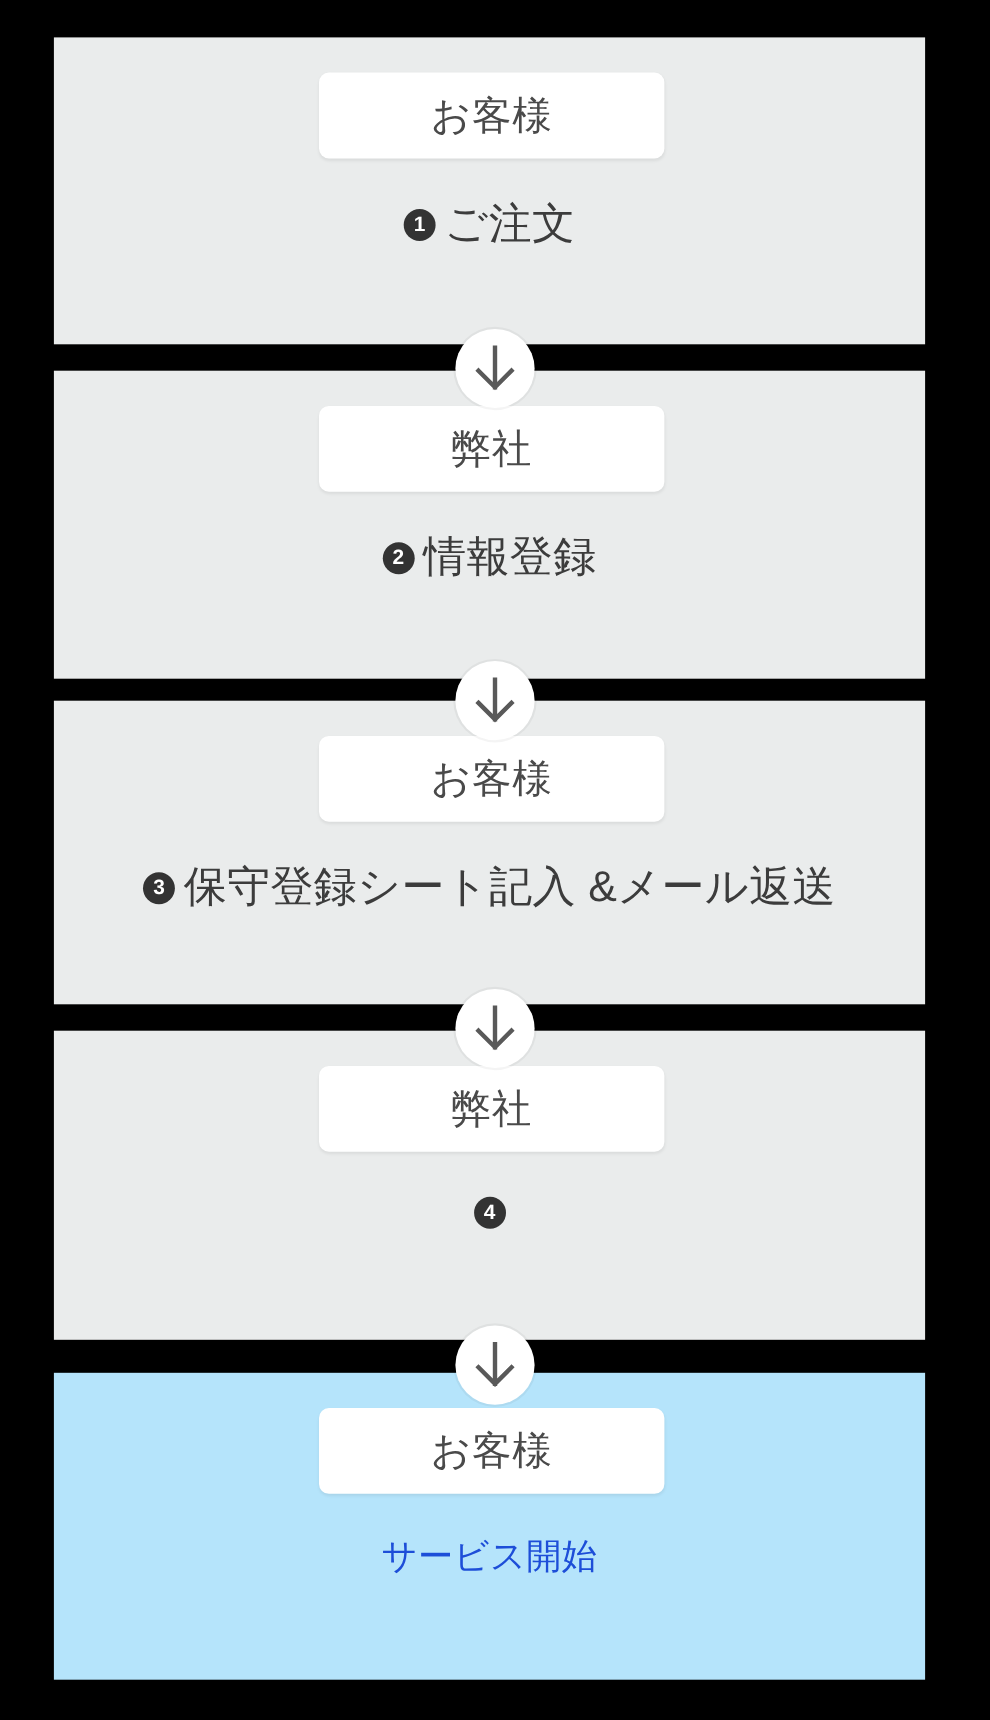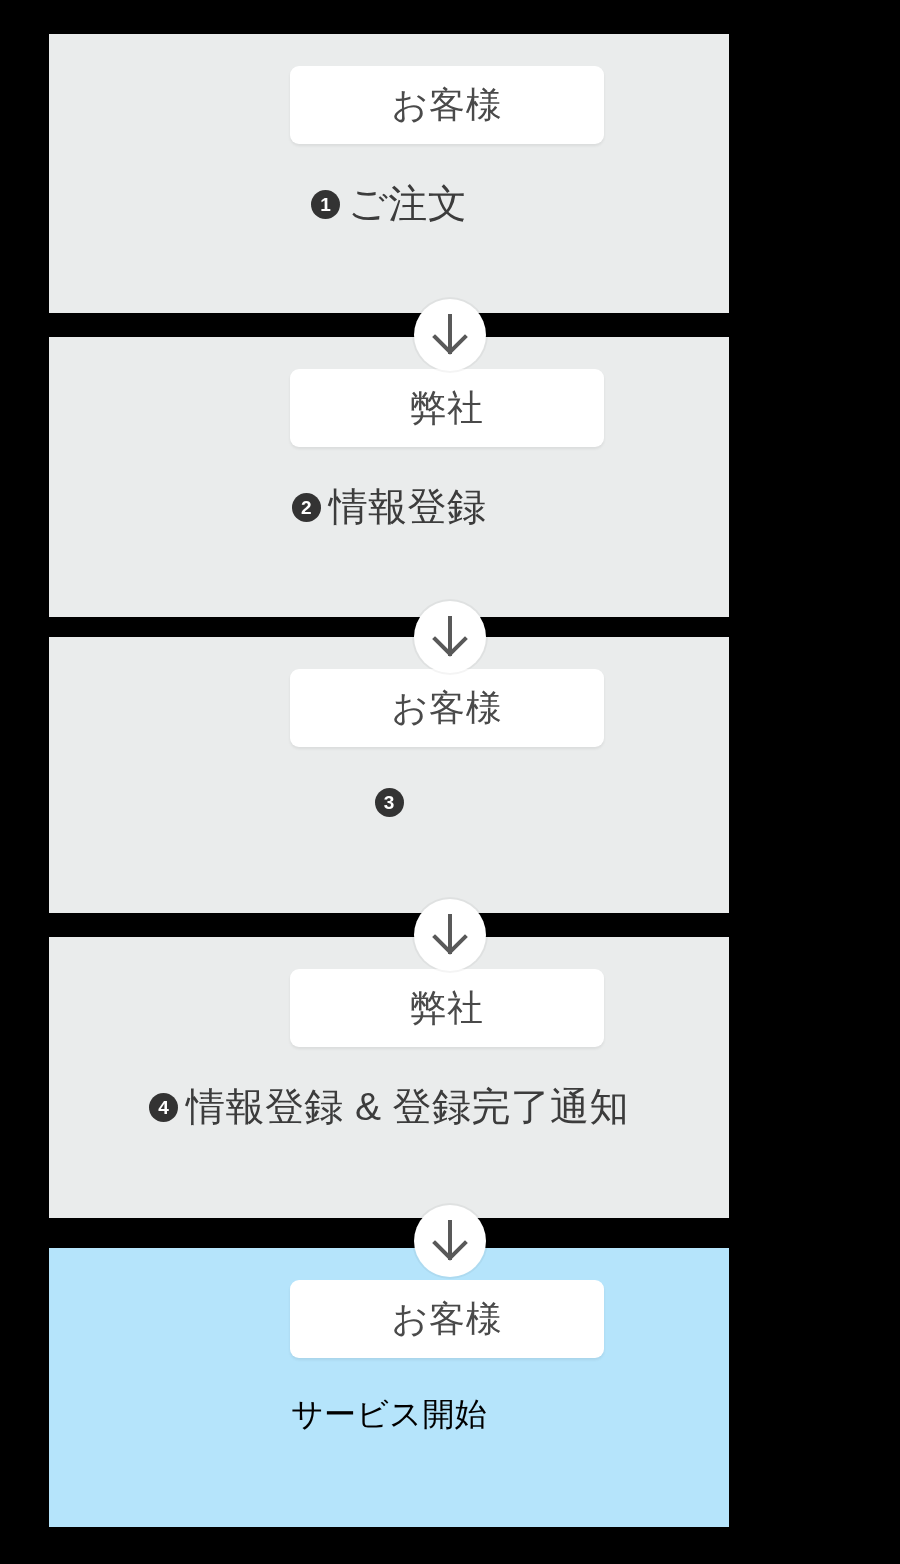--- a/index.html
+++ b/index.html
@@ -16,21 +16,21 @@
     width: 900px;
     height: 1564px;
     background: #000000;
     overflow: hidden;
   }
 
   
   .step-panel {
     position: absolute;
     left: 49px;
-    width: 680px;
+    width: 792px;
     box-sizing: border-box;
     background: #EAECEC;
   }
   .step-panel.is-final {
     background: #B5E4FB;
   }
 
   
   .actor-box {
     position: absolute;
@@ -83,21 +83,21 @@
     top: 1px;
   }
   .step-text {
     font-size: 39px;
     line-height: 1;
     color: #3C3C3C;
     letter-spacing: 0.01em;
   }
   .step-desc.is-plain .step-text {
     font-size: 32px;
-    color: #000000;
+    color: #1d4ed8;
   }
 
   
   .arrow-node {
     position: absolute;
     left: 414px;
     width: 72px;
     height: 72px;
     border-radius: 50%;
     background: #FFFFFF;
@@ -151,38 +151,38 @@
       </svg>
     </span>
   </div>
 
   <div class="step-panel" style="top:637px; height:276px;">
     <div class="actor-box">
       <span class="actor-label">お客様</span>
     </div>
     <div class="step-desc">
       <span class="step-badge">3</span>
+      <span class="step-text">保守登録シート記入 &amp;メール返送</span>
     </div>
   </div>
 
   <div class="arrow-node" style="top:899px;">
     <span>
       <svg width="48" height="48" viewBox="0 0 48 48" aria-hidden="true">
         <path d="M24 5 L24 41 M9 26 L24 41 L39 26" fill="none" stroke="#595959" stroke-width="4" stroke-linecap="square" stroke-linejoin="miter"></path>
       </svg>
     </span>
   </div>
 
   <div class="step-panel" style="top:937px; height:281px;">
     <div class="actor-box">
       <span class="actor-label">弊社</span>
     </div>
     <div class="step-desc">
       <span class="step-badge">4</span>
-      <span class="step-text">情報登録 &amp; 登録完了通知</span>
     </div>
   </div>
 
   <div class="arrow-node" style="top:1205px;">
     <span>
       <svg width="48" height="48" viewBox="0 0 48 48" aria-hidden="true">
         <path d="M24 5 L24 41 M9 26 L24 41 L39 26" fill="none" stroke="#595959" stroke-width="4" stroke-linecap="square" stroke-linejoin="miter"></path>
       </svg>
     </span>
   </div>

